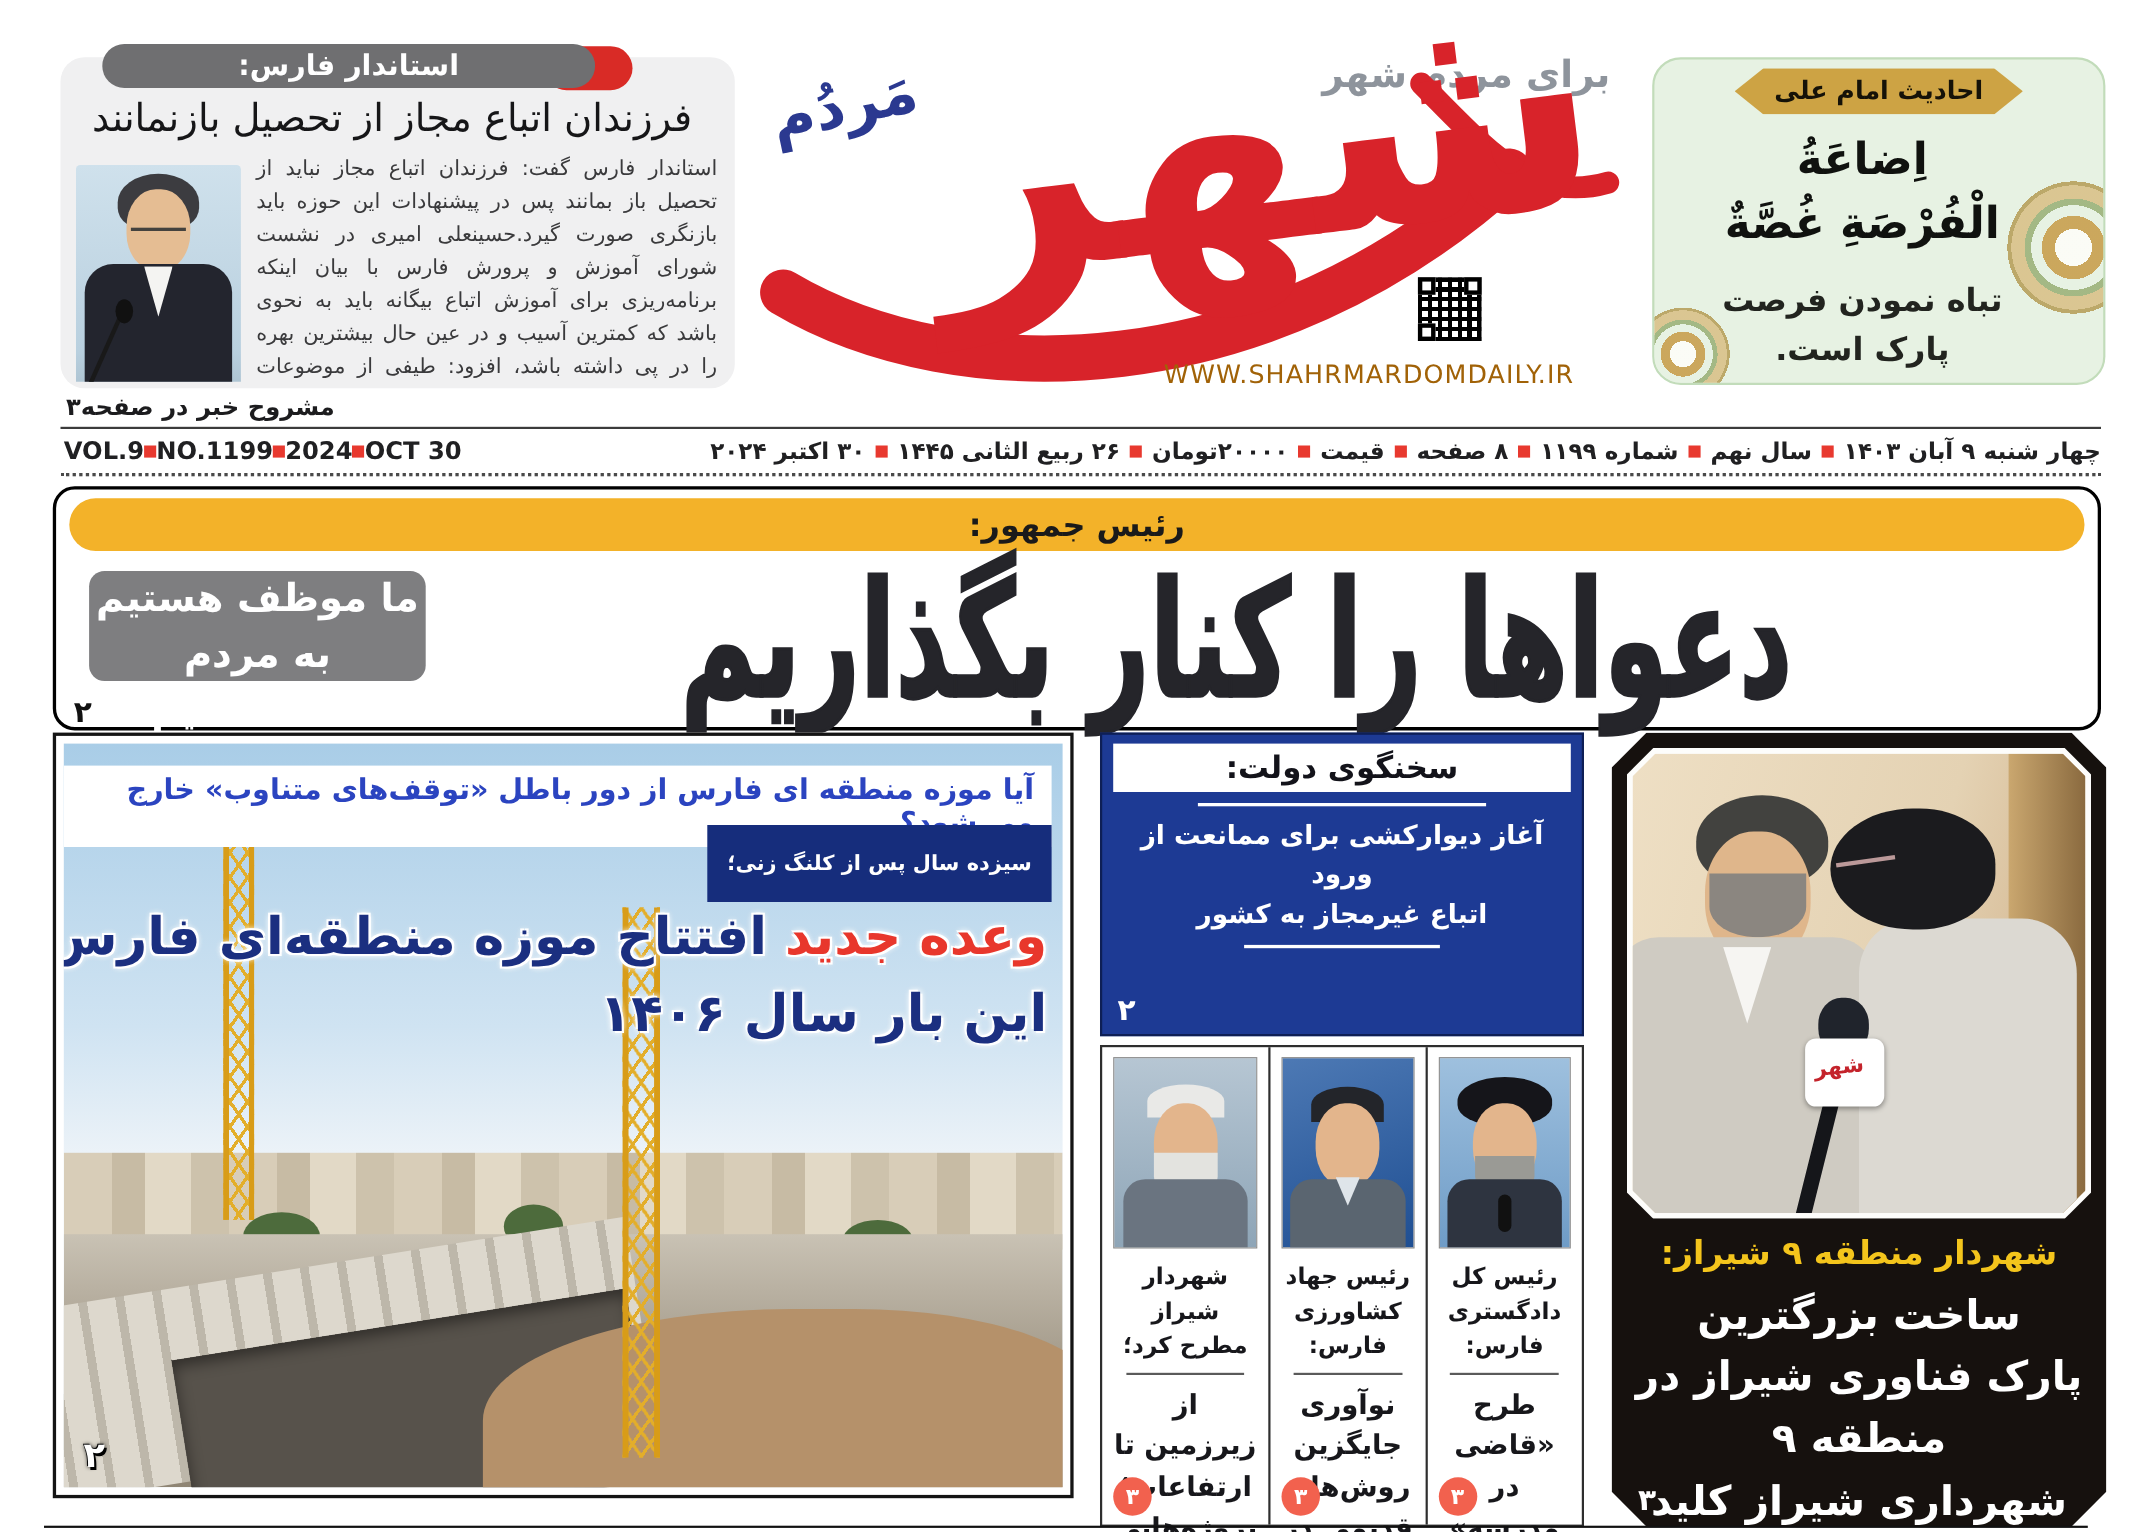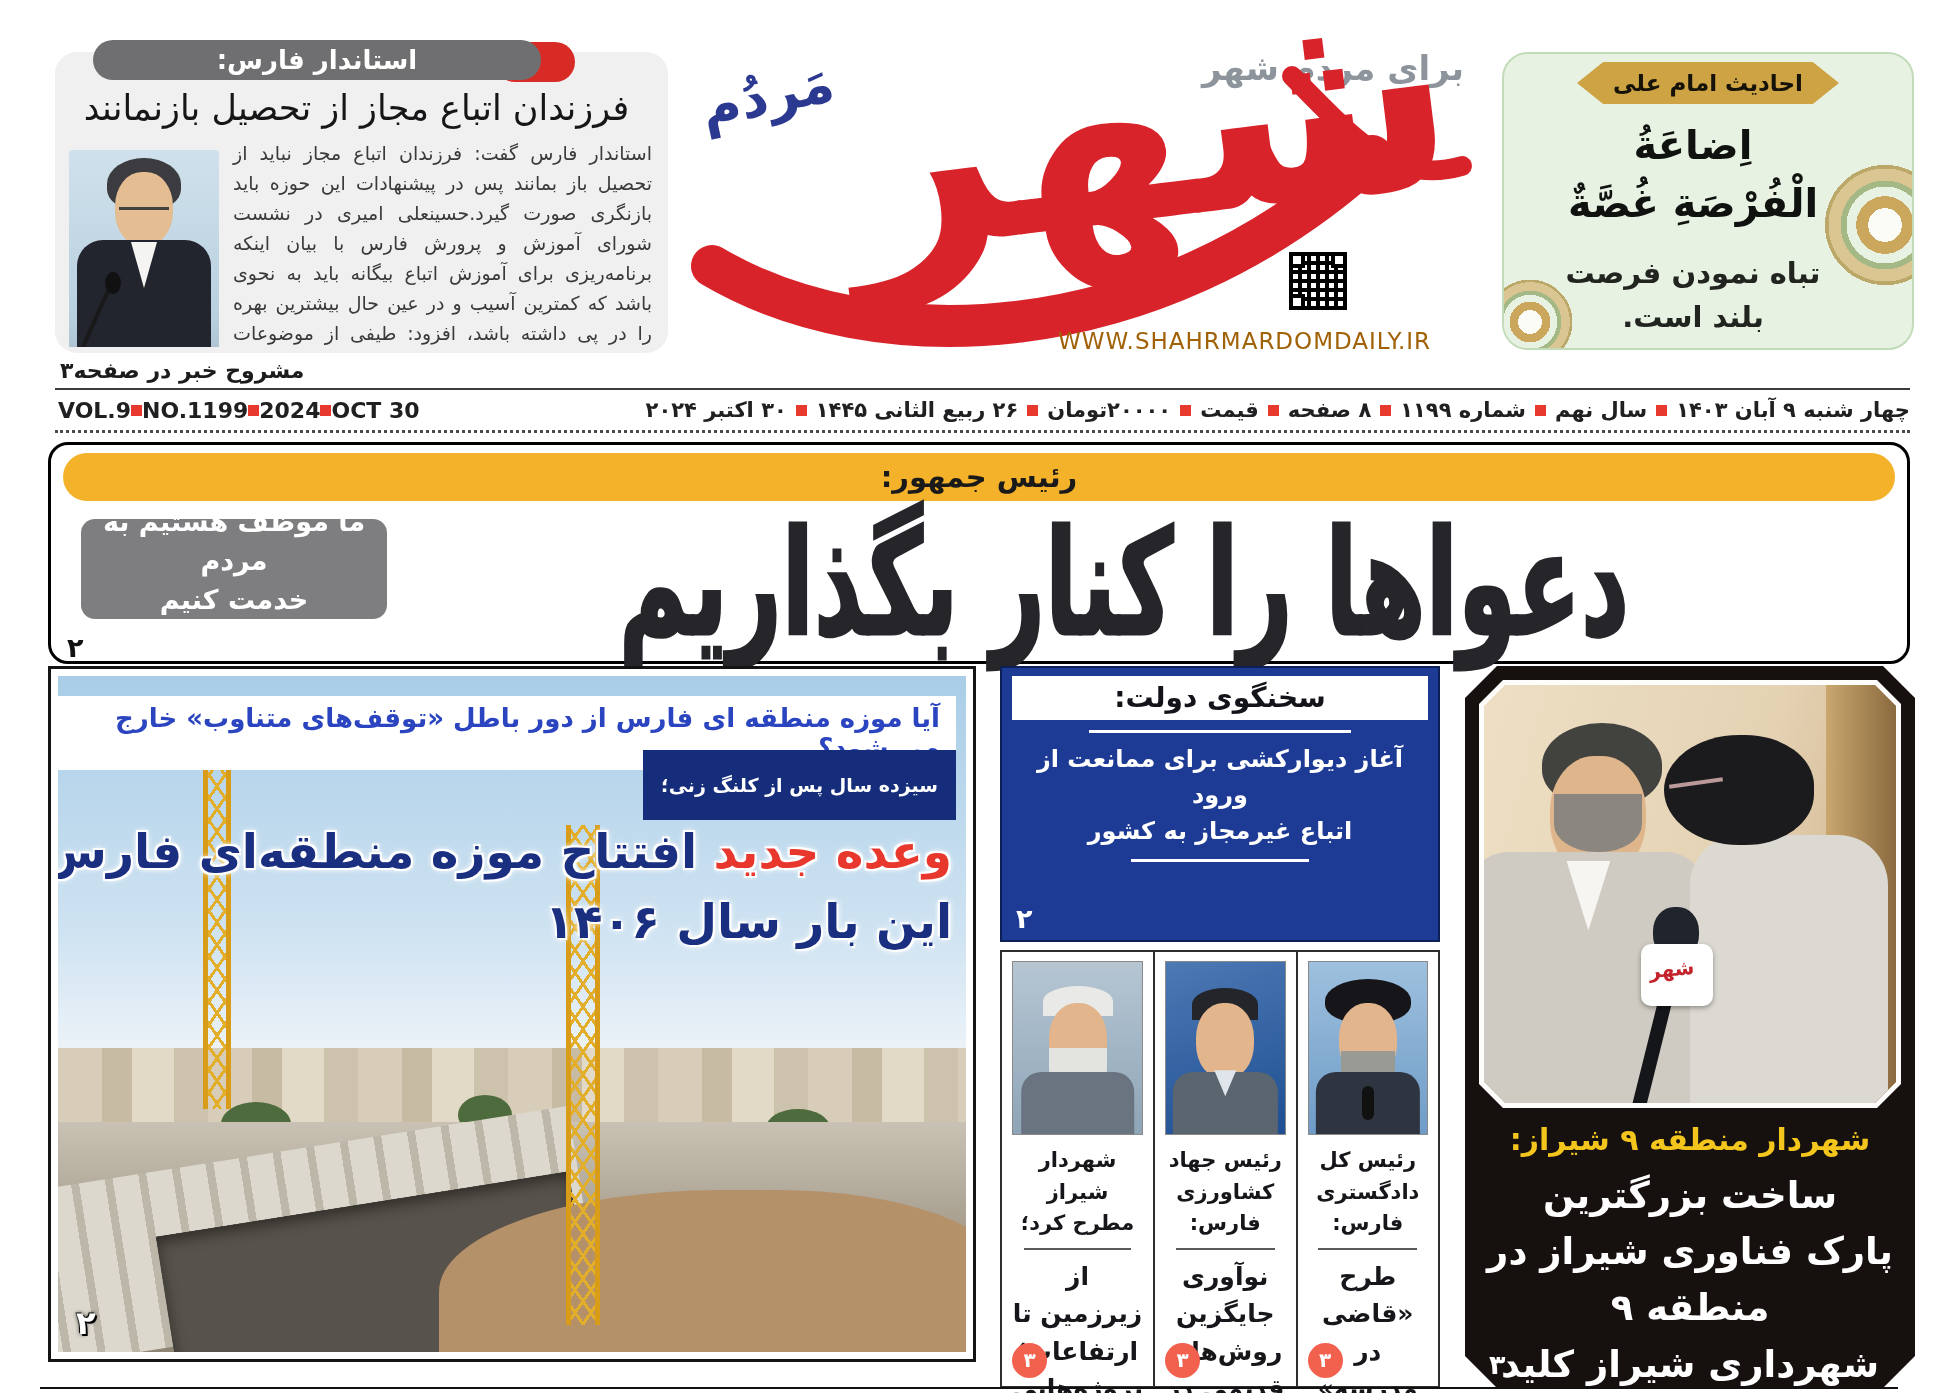--- a/index.html
+++ b/index.html
@@ -88,22 +88,22 @@
   .lead { position:absolute; left:48px; top:442px; width:1862px; height:222px;
           border:3px solid #000; border-radius:20px; background:#fff; }
   .lead-kicker { position:absolute; left:12px; right:12px; top:8px; height:48px;
                  background:#f3b229; border-radius:26px; color:#1a1a1a; font-size:29px;
                  font-weight:bold; text-align:center; line-height:48px; direction:rtl; }
   .lead-hwrap { position:absolute; left:330px; right:40px; top:60px; bottom:0; display:flex;
                 align-items:center; justify-content:center; }
   .lead-h { font-size:94px; font-weight:bold; color:#25252a; direction:rtl;
             transform:scaleY(1.55); -webkit-text-stroke:2px #25252a; white-space:nowrap; }
   .lead-sub { position:absolute; left:30px; top:74px; width:306px; height:100px; background:#7e7e80;
-              border-radius:14px; color:#fff; font-size:27px; font-weight:bold; direction:rtl;
-              display:flex; flex-direction:column; justify-content:flex-end; text-align:center;
+              border-radius:14px; color:#fff; font-size:35px; font-weight:bold; direction:rtl;
+              display:flex; flex-direction:column; justify-content:space-between; text-align:center;
               line-height:1.45; }
   .pg { font-weight:bold; }
   .pg-lead { position:absolute; left:16px; bottom:-2px; font-size:27px; color:#111; }
 
   
   .museum { position:absolute; left:48px; top:666px; width:928px; height:696px;
             border:3px solid #141414; background:#fff; padding:7px; }
   .m-art { position:relative; width:100%; height:100%; overflow:hidden;
            background:linear-gradient(180deg,#a9cde7 0%,#cfe3f2 38%,#edf3f8 56%); }
   .m-city { position:absolute; left:0; right:0; top:55%; height:13%;
@@ -283,21 +283,21 @@
   <aside class="hadith">
     <div class="orn orn-r"></div>
     <div class="orn orn-l"></div>
     <div class="h-banner">احادیث امام علی</div>
     <div class="h-ar">
       <span>اِضاعَةُ</span><br>
       <span>الْفُرْصَةِ غُصَّةٌ</span>
     </div>
     <div class="h-fa">
       <span>تباه نمودن فرصت</span><br>
-      <span>بلند است.</span>
+      <span>پارک است.</span>
     </div>
   </aside>
 
   <div class="rule-a"></div>
   <div class="dl-en">
     <span>VOL.9</span>
       <span class="sq"></span>
     <span>NO.1199</span>
       <span class="sq"></span>
     <span>2024</span>

